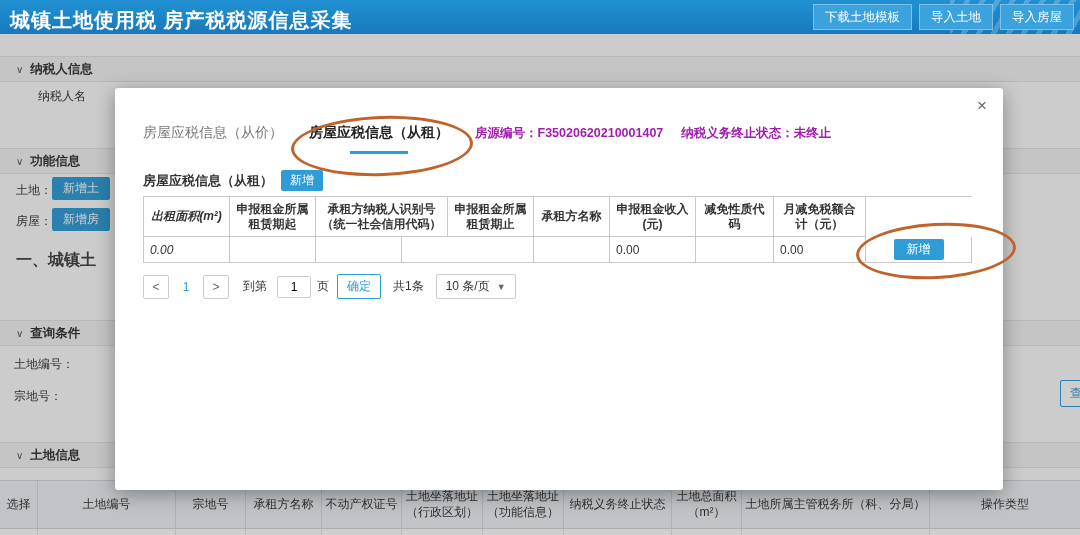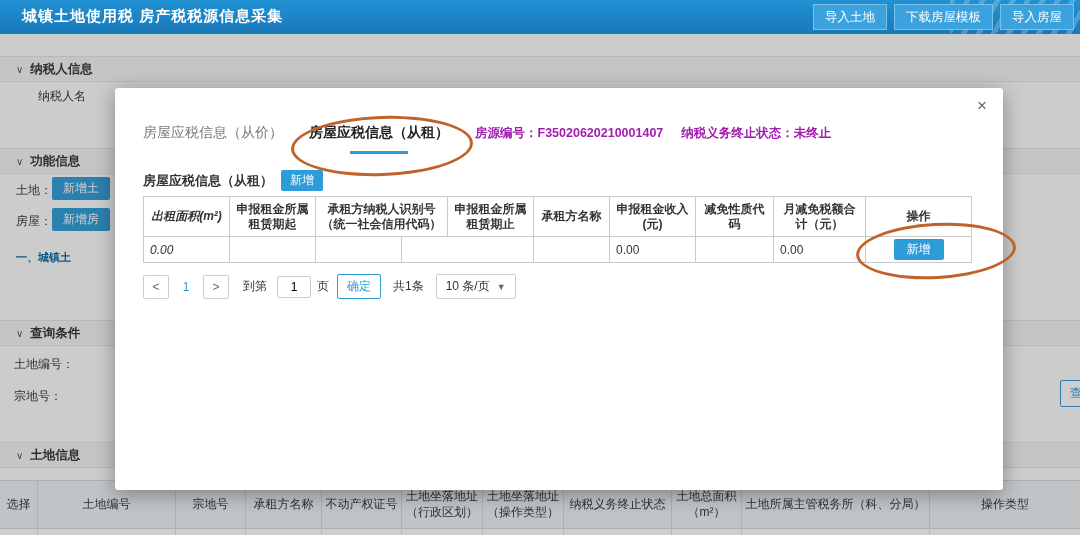--- a/index.html
+++ b/index.html
@@ -4,31 +4,31 @@
 <style>
   html,body{margin:0;padding:0;}
   body{
     width:1080px;height:535px;overflow:hidden;position:relative;
     font-family:"Liberation Sans","DejaVu Sans",sans-serif;background:#fff;color:#333;
   }
   
   .header{position:absolute;left:0;top:0;width:1080px;height:34px;background:linear-gradient(180deg,#2191d3,#1879ba);z-index:3;}
   .header-decor{position:absolute;right:0;top:0;width:130px;height:34px;
     background:repeating-linear-gradient(120deg,rgba(255,255,255,.22) 0 5px,transparent 5px 13px);pointer-events:none;}
-  .header-title{position:absolute;left:22px;top:7px;font-size:15px;font-weight:bold;color:#fff;letter-spacing:1px;white-space:nowrap;}
+  .header-title{position:absolute;left:10px;top:7px;font-size:20px;font-weight:bold;color:#fff;letter-spacing:1px;white-space:nowrap;}
   .header-buttons{position:absolute;right:6px;top:4px;display:flex;gap:7px;}
   .hbtn{background:#3ba2de;border:1px solid #7cc2e8;color:#fff;font-size:12.5px;height:24px;line-height:24px;
     padding:0 11px;white-space:nowrap;cursor:pointer;}
   
   .page{position:absolute;left:0;top:34px;width:1080px;height:501px;background:#fdfdfd;z-index:1;}
   .secbar{position:absolute;left:0;right:0;height:26px;background:#f4f4f4;border-top:1px solid #e4e4e4;border-bottom:1px solid #e4e4e4;
     display:flex;align-items:center;padding-left:16px;box-sizing:border-box;font-size:12.5px;font-weight:bold;color:#333;cursor:pointer;}
   .chev{margin-right:7px;font-size:10px;color:#555;font-weight:normal;}
   .prow{position:absolute;font-size:12px;color:#333;white-space:nowrap;}
-  .heading{position:absolute;left:16px;font-size:11px;font-weight:bold;color:#0369a1;white-space:nowrap;}
+  .heading{position:absolute;left:16px;font-size:16px;font-weight:bold;color:#404040;white-space:nowrap;}
   .btn-blue{display:inline-block;background:#2e9cd6;color:#fff;border-radius:2px;padding:3px 11px;font-size:12px;white-space:nowrap;cursor:pointer;}
   .query-btn{position:absolute;left:1060px;top:346px;border:1px solid #2e9cd6;color:#2e9cd6;background:#fff;
     padding:4px 9px;font-size:12px;border-radius:2px;cursor:pointer;white-space:nowrap;}
   
   .ptable{position:absolute;left:0;top:446px;width:1080px;border-top:1px solid #d2d9e0;font-size:12px;}
   .pthead{display:flex;background:#edf2f7;}
   .pthead .cell{border-right:1px solid #d2d9e0;border-bottom:1px solid #d2d9e0;box-sizing:border-box;height:48px;
     display:flex;align-items:center;justify-content:center;text-align:center;line-height:1.3;padding:2px 3px;color:#333;flex-shrink:0;}
   .ptrow{display:flex;background:#fff;}
   .ptrow .cell{border-right:1px solid #e0e5ea;box-sizing:border-box;height:10px;flex-shrink:0;}
@@ -77,22 +77,22 @@
   .e1{left:291px;top:116px;width:176px;height:54px;transform:rotate(-2deg);}
   .e2{left:856px;top:223px;width:154px;height:50px;transform:rotate(-3deg);}
 </style>
 </head>
 <body>
 
 <div class="header">
   <div class="header-decor"></div>
   <div class="header-title">城镇土地使用税 房产税税源信息采集</div>
   <div class="header-buttons">
+    <div class="hbtn">下载土地模板</div>
     <div class="hbtn">导入土地</div>
-    <div class="hbtn">下载房屋模板</div>
     <div class="hbtn">导入房屋</div>
   </div>
 </div>
 
 <div class="page">
 
   <div class="secbar" style="top:22px">
     <span class="chev">∨</span>
     <span>纳税人信息</span>
   </div>
@@ -123,21 +123,21 @@
   </div>
 
   <div class="ptable">
     <div class="pthead">
       <div class="cell pc0">选择</div>
       <div class="cell pc1">土地编号</div>
       <div class="cell pc2">宗地号</div>
       <div class="cell pc3">承租方名称</div>
       <div class="cell pc4">不动产权证号</div>
       <div class="cell pc5">土地坐落地址（行政区划）</div>
-      <div class="cell pc6">土地坐落地址（操作类型）</div>
+      <div class="cell pc6">土地坐落地址（功能信息）</div>
       <div class="cell pc7">纳税义务终止状态</div>
       <div class="cell pc8">土地总面积（m²）</div>
       <div class="cell pc9">土地所属主管税务所（科、分局）</div>
       <div class="cell pc10">操作类型</div>
     </div>
     <div class="ptrow">
       <div class="cell pc0"></div>
         <div class="cell pc1"></div>
       <div class="cell pc2"></div>
         <div class="cell pc3"></div>
@@ -173,21 +173,20 @@
   <div class="mtable">
     <div class="mthead">
       <div class="cell mc0">出租面积(m²)</div>
       <div class="cell mc1">申报租金所属租赁期起</div>
       <div class="cell mc3">承租方纳税人识别号（统一社会信用代码）</div>
       <div class="cell mc2">申报租金所属租赁期止</div>
       <div class="cell mc4">承租方名称</div>
       <div class="cell mc5">申报租金收入(元)</div>
       <div class="cell mc6">减免性质代码</div>
       <div class="cell mc7">月减免税额合计（元）</div>
-      <div class="cell mc8">操作</div>
     </div>
     <div class="mtrow">
       <div class="cell mc0">0.00</div>
       <div class="cell mc1"></div>
       <div class="cell mc2"></div>
       <div class="cell mc3"></div>
       <div class="cell mc4"></div>
       <div class="cell mc5">0.00</div>
       <div class="cell mc6"></div>
       <div class="cell mc7">0.00</div>

